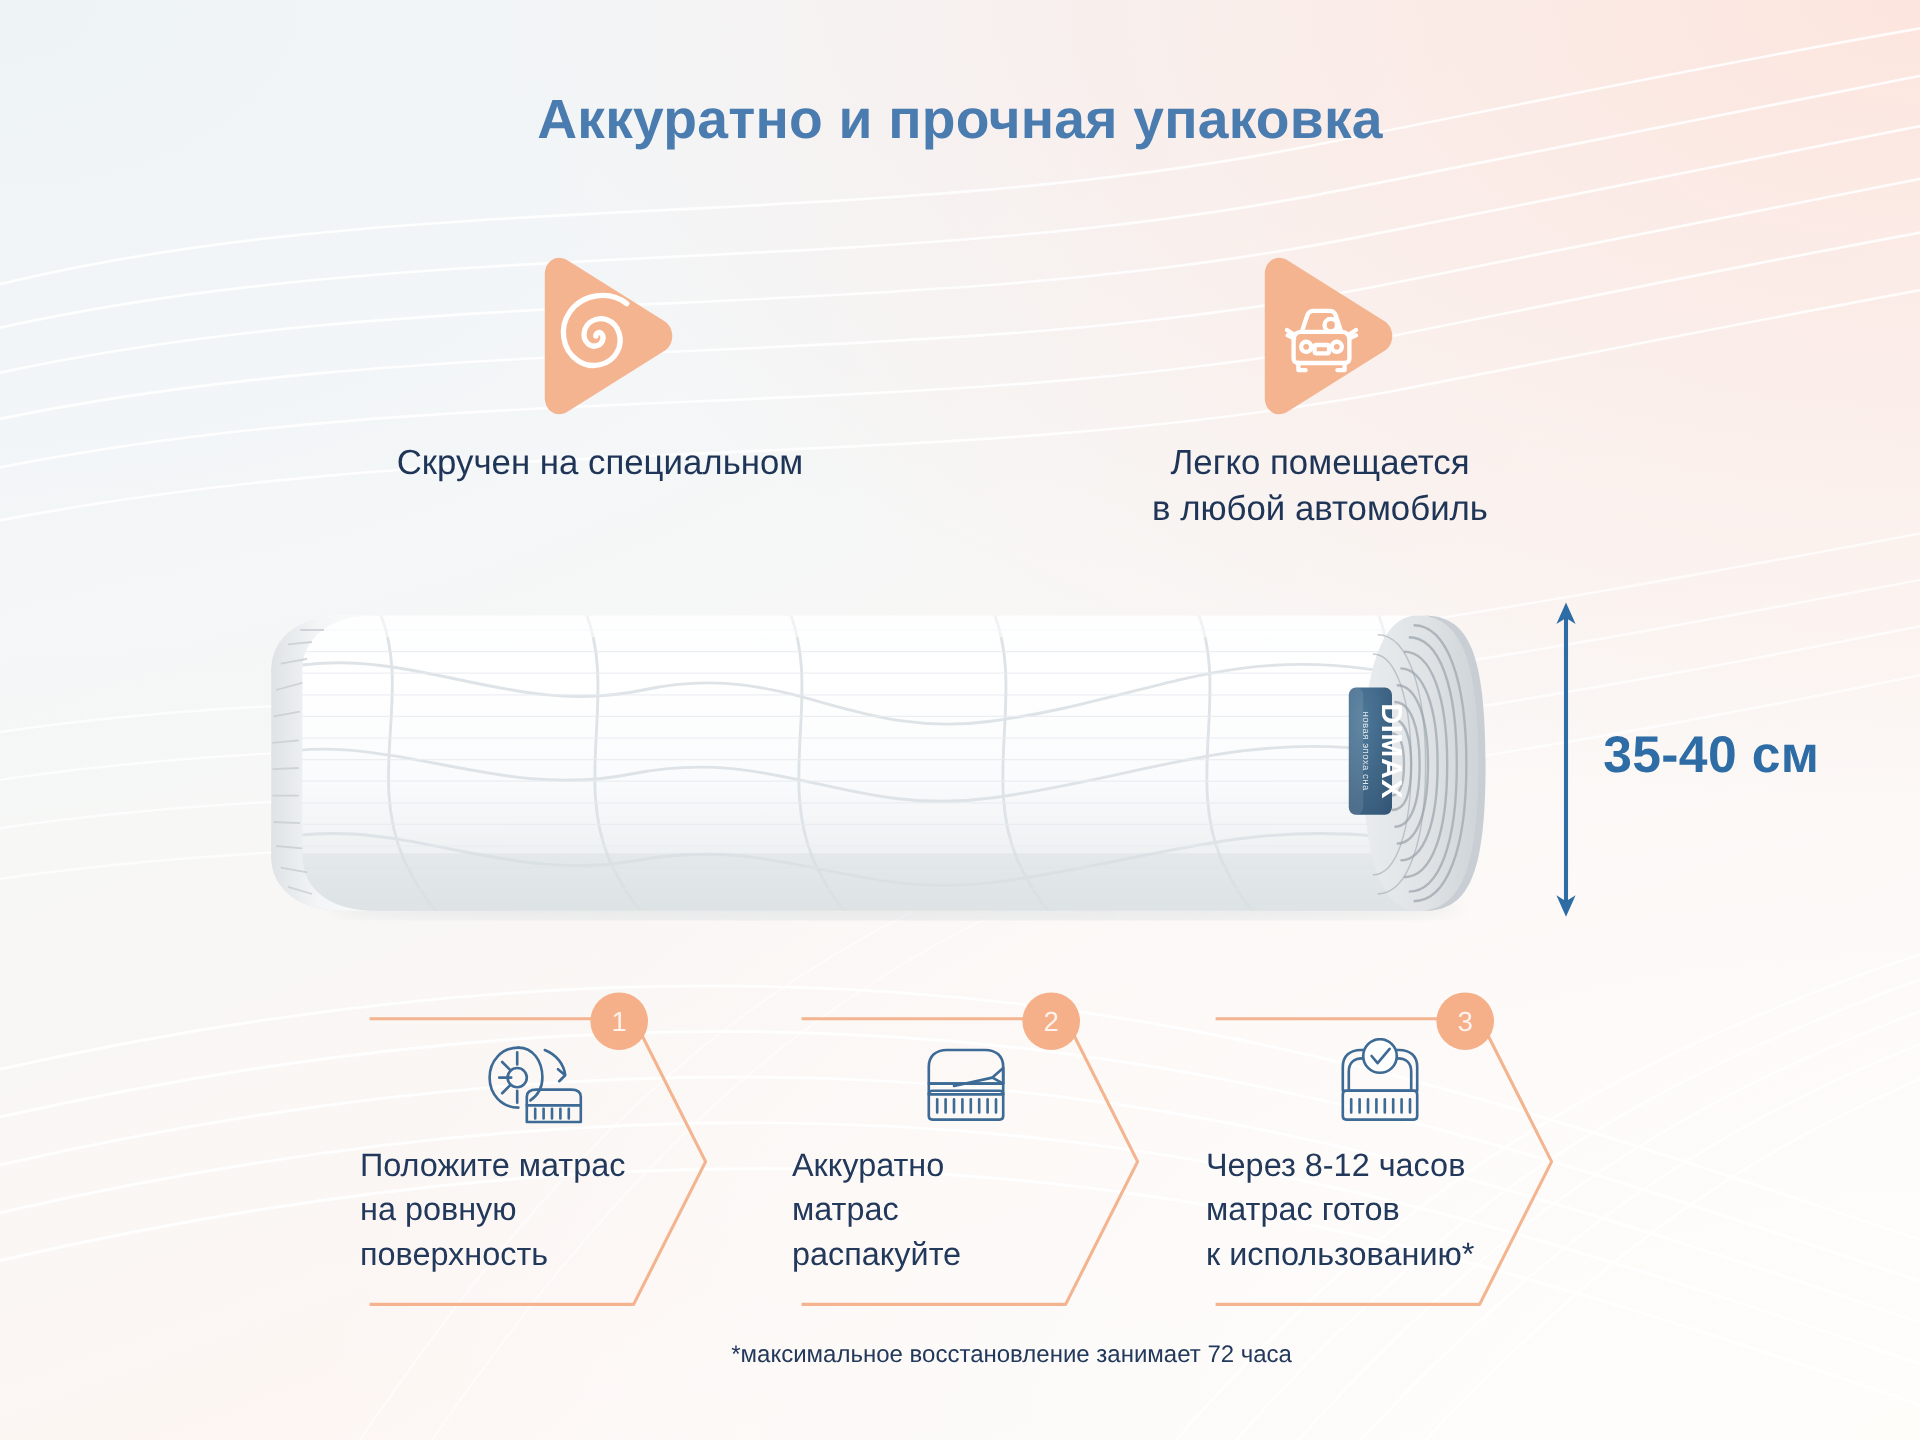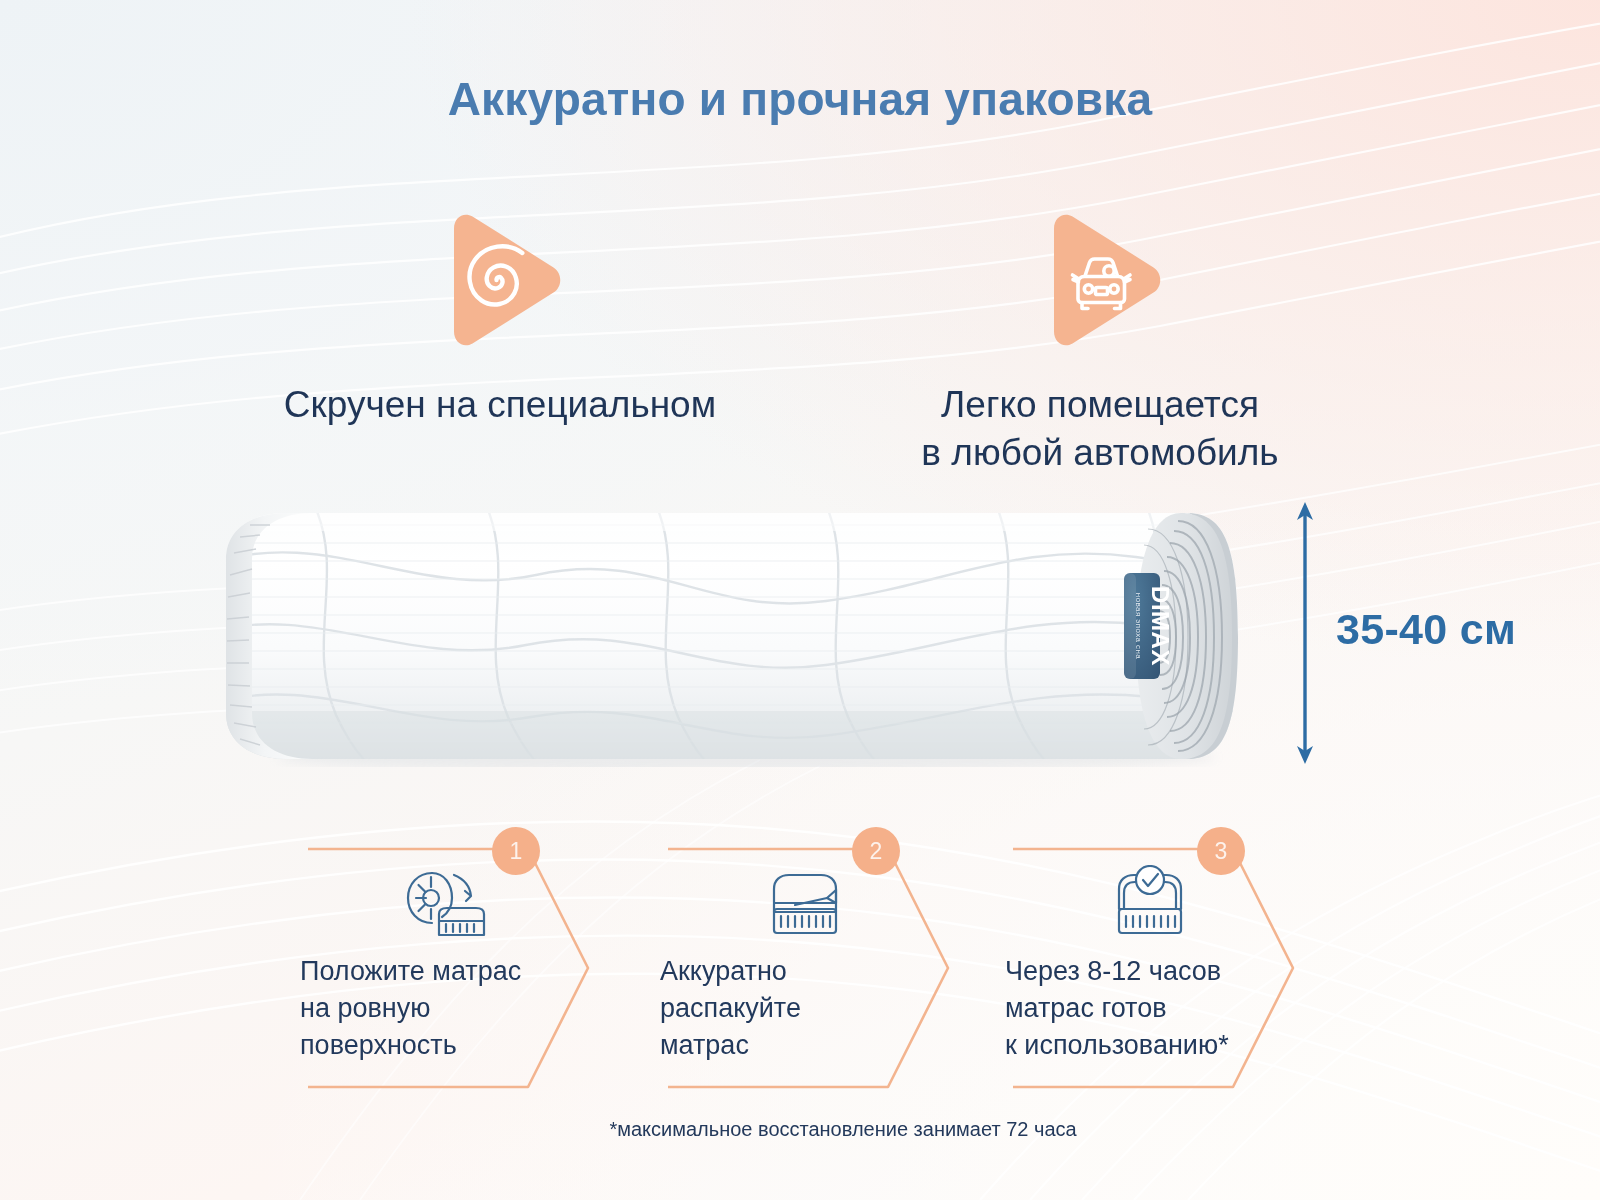--- a/index.html
+++ b/index.html
@@ -32,22 +32,22 @@
   }
 
   
   .feature{position:absolute;text-align:center;}
   .feat-a{left:240px;top:200px;width:520px;}
   .feat-b{left:880px;top:200px;width:440px;}
   .tri-wrap{height:160px;display:flex;align-items:center;justify-content:center;}
   .tri{position:relative;width:150px;height:150px;}
   .tri svg{display:block;}
   .feat-text{
-    margin-top:21px;
-    font-size:37px;line-height:1.30;color:#1f3557;font-weight:400;
+    margin-top:8px;
+    font-size:29px;line-height:1.30;color:#1f3557;font-weight:400;
   }
 
   
   .roll{
     position:absolute;left:186px;top:505px;width:1075px;height:262px;
   }
   .roll svg{display:block;}
 
   
   .dim-arrow{position:absolute;left:1288px;top:500px;width:34px;height:266px;}
@@ -308,22 +308,22 @@
           <path d="M9 24 C9 15 15 10 24 10 L56 10 C65 10 71 15 71 24 L71 38 L9 38 Z"></path>
           <path d="M9 38 L71 38 L71 47 L9 47 Z"></path>
           <path d="M9 47 C9 45 10 44 12 44 L68 44 C70 44 71 45 71 47 L71 65 C71 67 70 68 68 68 L12 68 C10 68 9 67 9 65 Z"></path>
           <path d="M16 51 L16 62 M23 51 L23 62 M30 51 L30 62 M37 51 L37 62 M44 51 L44 62 M51 51 L51 62 M58 51 L58 62 M65 51 L65 62"></path>
           <path d="M62 33 L71 25 L71 38 Z"></path>
           <path d="M30 40 L62 33"></path>
         </svg>
       </div>
       <div class="step-label">
         <div>Аккуратно</div>
+        <div>матрас</div>
         <div>распакуйте</div>
-        <div>матрас</div>
       </div>
     </div>
 
     <div class="step s3">
       <div class="step-chev">
         <svg width="300" height="250" viewBox="0 0 300 250" xmlns="http://www.w3.org/2000/svg">
           <path d="M8,6 L228,6 L288,125 L228,244 L8,244" fill="none" stroke="#f3b48f" stroke-width="2.6" stroke-linejoin="round"></path>
         </svg>
       </div>
       <div class="step-num" style="left:192px;top:-16px;">3</div>

